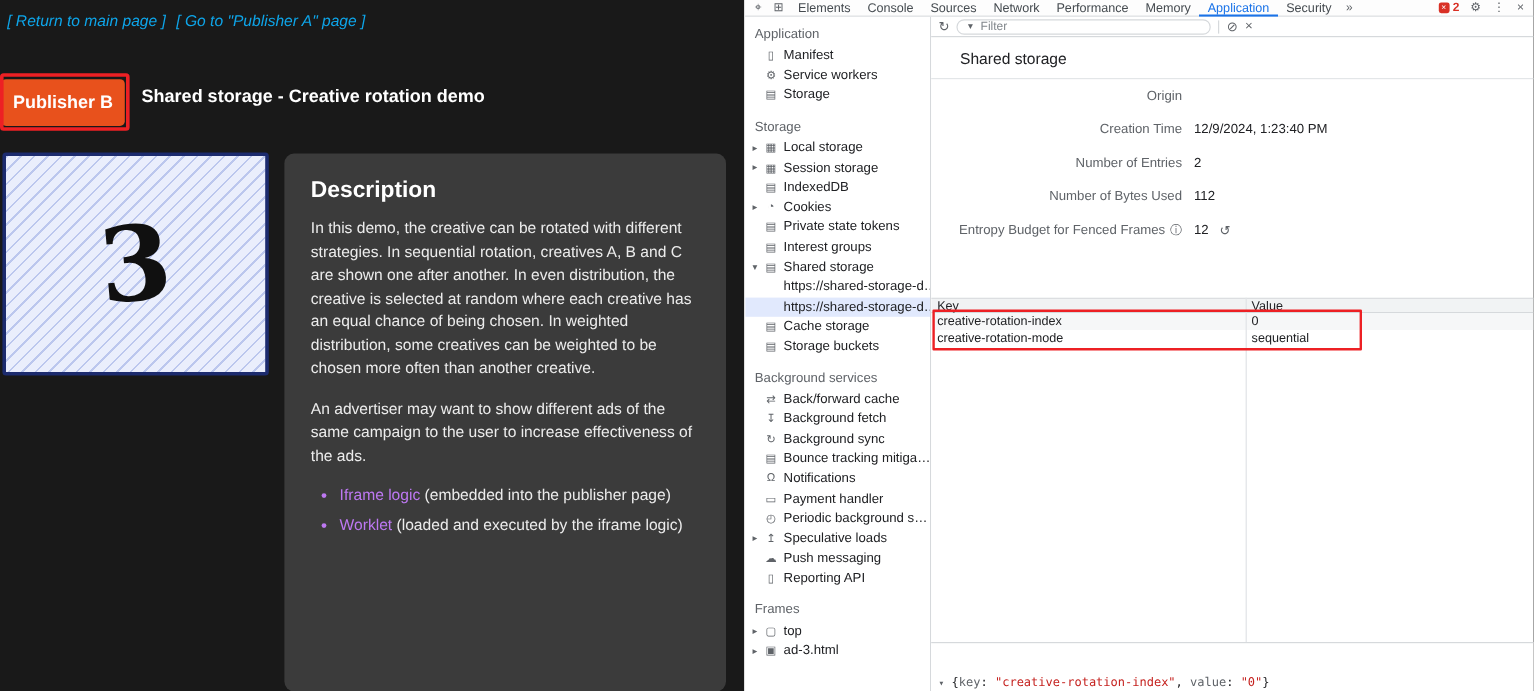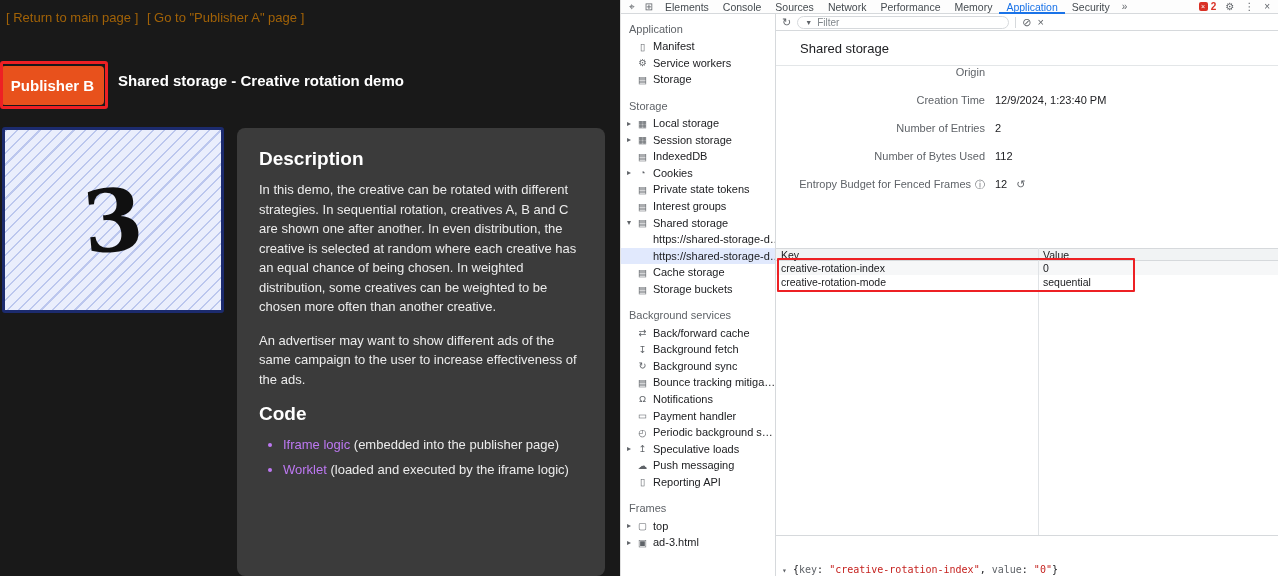--- a/index.html
+++ b/index.html
@@ -3,21 +3,21 @@
 <meta charset="utf-8">
 <style>
   * { box-sizing: border-box; margin: 0; padding: 0; }
   html,body { width:1278px; height:576px; overflow:hidden; background:#000;
               font-family:"Liberation Sans", sans-serif; }
   .stage { position:relative; width:1278px; height:576px; }
 
   
   .page { position:absolute; left:0; top:0; width:620px; height:576px; background:#191919; color:#fff; }
   .nav { position:absolute; left:6px; top:10px; font-size:13px; }
-  .nav a { color:#a16207; text-decoration:none; margin-right:5px; cursor:pointer; }
+  .nav a { color:#0ea5e9; text-decoration:none; margin-right:5px; cursor:pointer;font-style:italic; }
   .pub-btn { position:absolute; left:1px; top:66px; width:103px; height:39px;
              background:#e8511c; color:#fff; font-weight:bold; font-size:15px;
              border:none; border-radius:4px; font-family:inherit; cursor:pointer; }
   .page-title { position:absolute; left:118px; top:72px; font-size:15px; font-weight:bold; color:#fff; }
 
   .creative { position:absolute; left:2px; top:127px; width:222px; height:186px;
               border:3px solid #1c2b6e; border-radius:3px;
               background: repeating-linear-gradient(135deg, rgba(118,140,216,0.40) 0 1.5px, transparent 1.5px 8px), #eaeefc;
               display:flex; align-items:center; justify-content:center; }
   .creative-num { font-family:"DejaVu Serif", serif; font-size:86px; font-weight:bold;
@@ -71,21 +71,21 @@
   .tb-ico { color:#5f6368; font-size:11px; cursor:pointer; }
   .filter-box { width:212px; height:13px; border:1px solid #d6d9dc; border-radius:7px;
                 display:flex; align-items:center; gap:5px; padding:0 7px; cursor:text; }
   .funnel { font-size:7px; color:#5f6368; }
   .filter-ph { font-size:10px; color:#80868b; }
   .tb-sep { width:1px; height:11px; background:#d6d9dc; }
 
   .dt-heading { padding:10px 0 9px 24px; font-size:13px; font-weight:500; color:#202124;
                 border-bottom:1px solid #e3e6e8; }
   .meta { padding-top:0; }
-  .meta-row { height:28px; display:flex; align-items:flex-start; font-size:11px; }
+  .meta-row { height:28px; display:flex; align-items:center; font-size:11px; }
   .meta-label { width:209px; flex:none; text-align:right; color:#5f6368; }
   .meta-value { margin-left:10px; color:#202124; }
   .info-ico { color:#5f6368; margin-left:4px; font-size:10px; }
   .reset-ico { color:#5f6368; margin-left:9px; font-size:11px; cursor:pointer; }
 
   .grid { position:absolute; left:0; right:0; top:234px; bottom:41px; overflow:hidden; }
   .grid-header { height:13px; background:#f1f3f4; border-top:1px solid #d6d9dc;
                  border-bottom:1px solid #d6d9dc; display:flex; align-items:center;
                  font-size:10.5px; color:#202124; }
   .grid-row { height:14px; display:flex; align-items:center; font-size:10.5px; color:#202124; }
@@ -122,21 +122,20 @@
 
     <div class="creative">
       <span class="creative-num">3</span>
     </div>
 
 
     <div class="desc-card">
       <h2>Description</h2>
       <p>In this demo, the creative can be rotated with different strategies. In sequential rotation, creatives A, B and C are shown one after another. In even distribution, the creative is selected at random where each creative has an equal chance of being chosen. In weighted distribution, some creatives can be weighted to be chosen more often than another creative.</p>
       <p>An advertiser may want to show different ads of the same campaign to the user to increase effectiveness of the ads.</p>
-      <h2>Code</h2>
       <ul>
         <li><a>Iframe logic</a><span> (embedded into the publisher page)</span></li>
         <li><a>Worklet</a><span> (loaded and executed by the iframe logic)</span></li>
       </ul>
     </div>
   </div>
 
   <div class="devtools">
 
     <div class="dt-tabbar">

